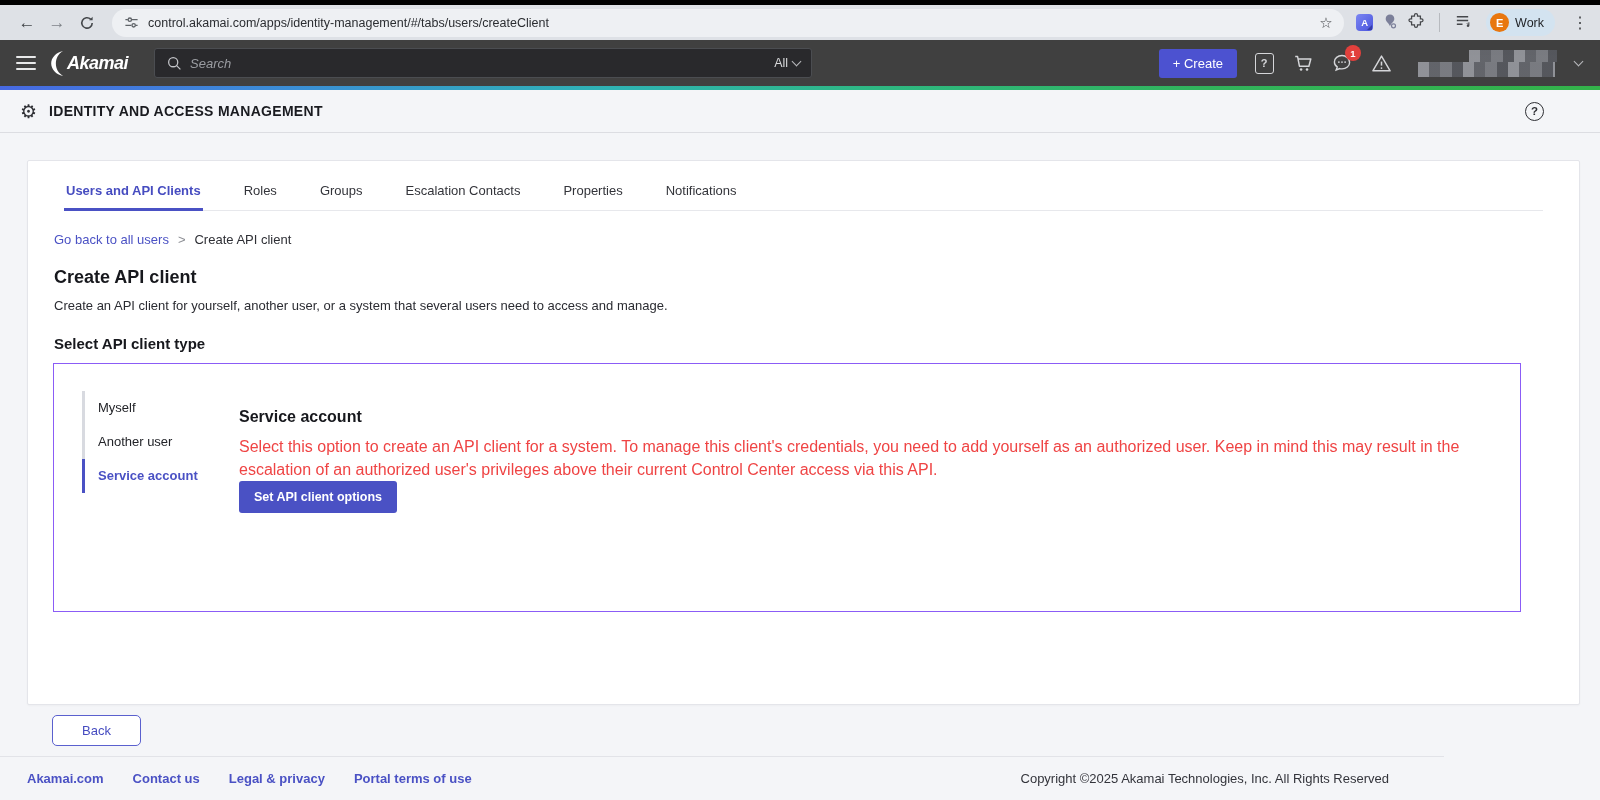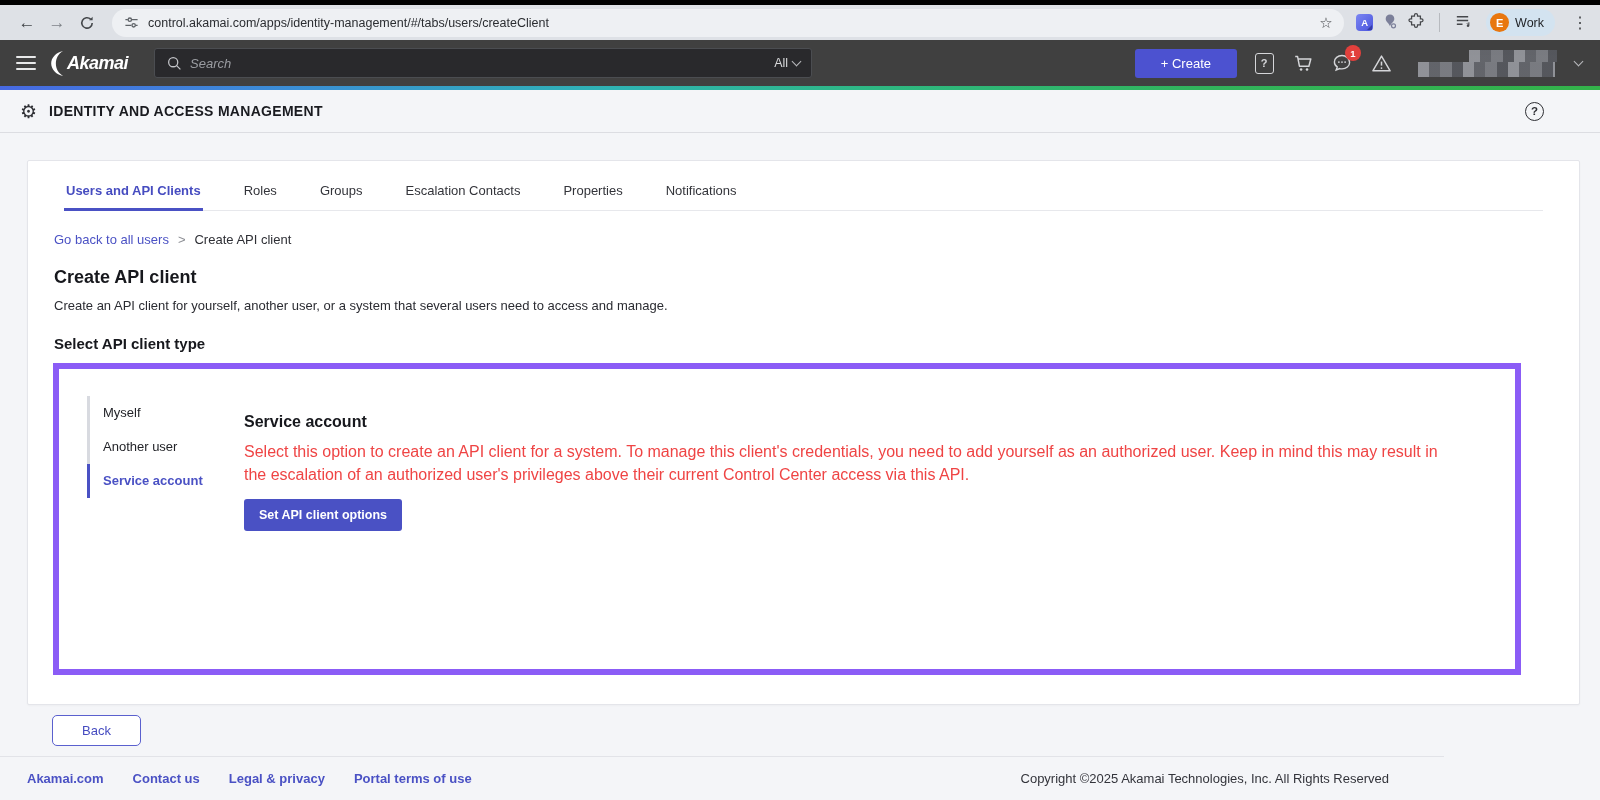--- a/index.html
+++ b/index.html
@@ -28,21 +28,21 @@
   .hamburger{width:20px;display:flex;flex-direction:column;gap:4px;cursor:pointer}
   .hamburger i{display:block;height:2px;background:#e8e9ea;border-radius:1px}
   .logo{display:flex;align-items:center;margin-left:13px}
   .logo svg{display:block}
   .logo-text{color:#fff;font-size:18px;font-weight:bold;font-style:italic;letter-spacing:-.5px;margin-left:-3px}
   .searchbar{width:658px;height:30px;margin-left:26px;background:#29292c;border:1px solid #4b4d51;border-radius:3px;display:flex;align-items:center;padding:0 11px}
   .searchbar .ph{font-size:13px;font-style:italic;color:#9b9da2;margin-left:8px;flex:1}
   .scope{display:flex;align-items:center;gap:5px;color:#d8d9db;font-size:12.5px}
   .chev{width:7px;height:7px;border-right:1.6px solid #b9babd;border-bottom:1.6px solid #b9babd;transform:rotate(45deg);margin-top:-3px}
   .header-right{margin-left:auto;display:flex;align-items:center;gap:15px}
-  .create-btn{height:29px;background:#4c52d0;color:#fff;border:none;border-radius:3px;font-size:13px;font-family:inherit;padding:0 26px;display:flex;align-items:center;cursor:pointer}
+  .create-btn{height:29px;background:#4c52d0;color:#fff;border:none;border-radius:3px;font-size:13px;font-family:inherit;padding:0 14px;display:flex;align-items:center;cursor:pointer}
   .hd-ic{width:24px;height:24px;display:flex;align-items:center;justify-content:center;position:relative}
   .docs-ic{width:19px;height:21px;border:1.6px solid #d5d6d9;border-radius:3px;color:#d5d6d9;font-weight:bold;font-size:11px;display:flex;align-items:center;justify-content:center}
   .badge{position:absolute;top:-6px;right:-7px;min-width:16px;height:16px;border-radius:8px;background:#e2403c;color:#fff;font-size:9.5px;font-weight:bold;display:flex;align-items:center;justify-content:center;padding:0 4px}
   .blur-user{display:flex;flex-direction:column;align-items:flex-end;margin-left:10px}
   .blur-row{background-image:repeating-linear-gradient(90deg,rgba(148,150,156,.95) 0 11px,rgba(100,102,108,.95) 11px 22px,rgba(124,126,132,.95) 22px 34px,rgba(86,88,94,.95) 34px 45px),repeating-linear-gradient(0deg,rgba(255,255,255,.05) 0 7px,rgba(0,0,0,.10) 7px 14px)}
   .blur-top{width:88px;height:12px;margin-right:-2px}
   .blur-bot{width:137px;height:15px}
   .user-chev{margin-left:5px;margin-right:2px}
 
   
@@ -59,29 +59,29 @@
   .tabs{display:flex;gap:39px;margin:18px 36px 0 36px;border-bottom:1px solid #e7e8ec}
   .tab{font-size:13px;color:#33343a;padding:4px 2px 10px 2px;cursor:pointer;border-bottom:3px solid transparent;margin-bottom:-1px}
   .tab.active{color:#464cc0;font-weight:bold;border-bottom-color:#4a51c4}
   .breadcrumb{margin:21px 0 0 26px;font-size:13px;display:flex;align-items:center}
   .breadcrumb .back-link{color:#4a51c4;cursor:pointer}
   .breadcrumb .sep{color:#8b8d93;margin:0 9px}
   .breadcrumb .current{color:#2e2f35}
   .page-title{margin:20px 0 0 26px;font-size:18px;font-weight:bold;color:#17181d}
   .page-intro{margin:10px 0 0 26px;font-size:13px;color:#2b2c32}
   .section-title{margin:22px 0 0 26px;font-size:15px;font-weight:bold;color:#17181d}
-  .type-panel{margin:11px 0 0 25px;width:1468px;height:312px;border:6px solid #8b5cf6;background:#fff;display:flex}
+  .type-panel{margin:11px 0 0 25px;width:1468px;height:249px;border:1px solid #8b5cf6;background:#fff;display:flex}
   .type-nav{width:185px;padding-top:27px;flex:0 0 auto}
   .type-nav ul{list-style:none;margin-left:28px}
   .type-nav li{border-left:3px solid #d8dae0;padding:8px 0 8px 13px;font-size:13px;color:#232429;line-height:18px;cursor:pointer}
   .type-nav li.active{border-left-color:#4a51c4;color:#4a51c4;font-weight:600}
   .type-detail{flex:1;padding:44px 55px 0 0}
   .detail-title{font-size:16px;font-weight:bold;color:#17181d}
   .detail-desc{margin-top:9px;font-size:16px;color:#ef4444;line-height:1.45;max-width:1237px}
-  .cta-btn{margin-top:13px;background:#4a51c4;color:#fff;border:none;border-radius:3px;font-size:12.5px;font-weight:bold;font-family:inherit;padding:9px 15px;cursor:pointer}
+  .cta-btn{margin-top:0;background:#4a51c4;color:#fff;border:none;border-radius:3px;font-size:12.5px;font-weight:bold;font-family:inherit;padding:9px 15px;cursor:pointer}
   .back-btn{position:absolute;left:52px;top:715px;background:#fff;border:1px solid #5a60ce;border-radius:5px;color:#464cc0;font-size:13px;font-family:inherit;padding:7px 29px;cursor:pointer}
 
   
   .footer{position:absolute;left:0;bottom:0;width:1444px;height:44px;background:#f4f5f8;border-top:1px solid #e2e3e8;display:flex;align-items:center;padding:0 55px 0 27px;gap:29px}
   .foot-link{font-size:13px;font-weight:600;color:#4a51c4;cursor:pointer}
   .copyright{margin-left:auto;font-size:13px;color:#33343b}
 </style>
 </head>
 <body>
 

